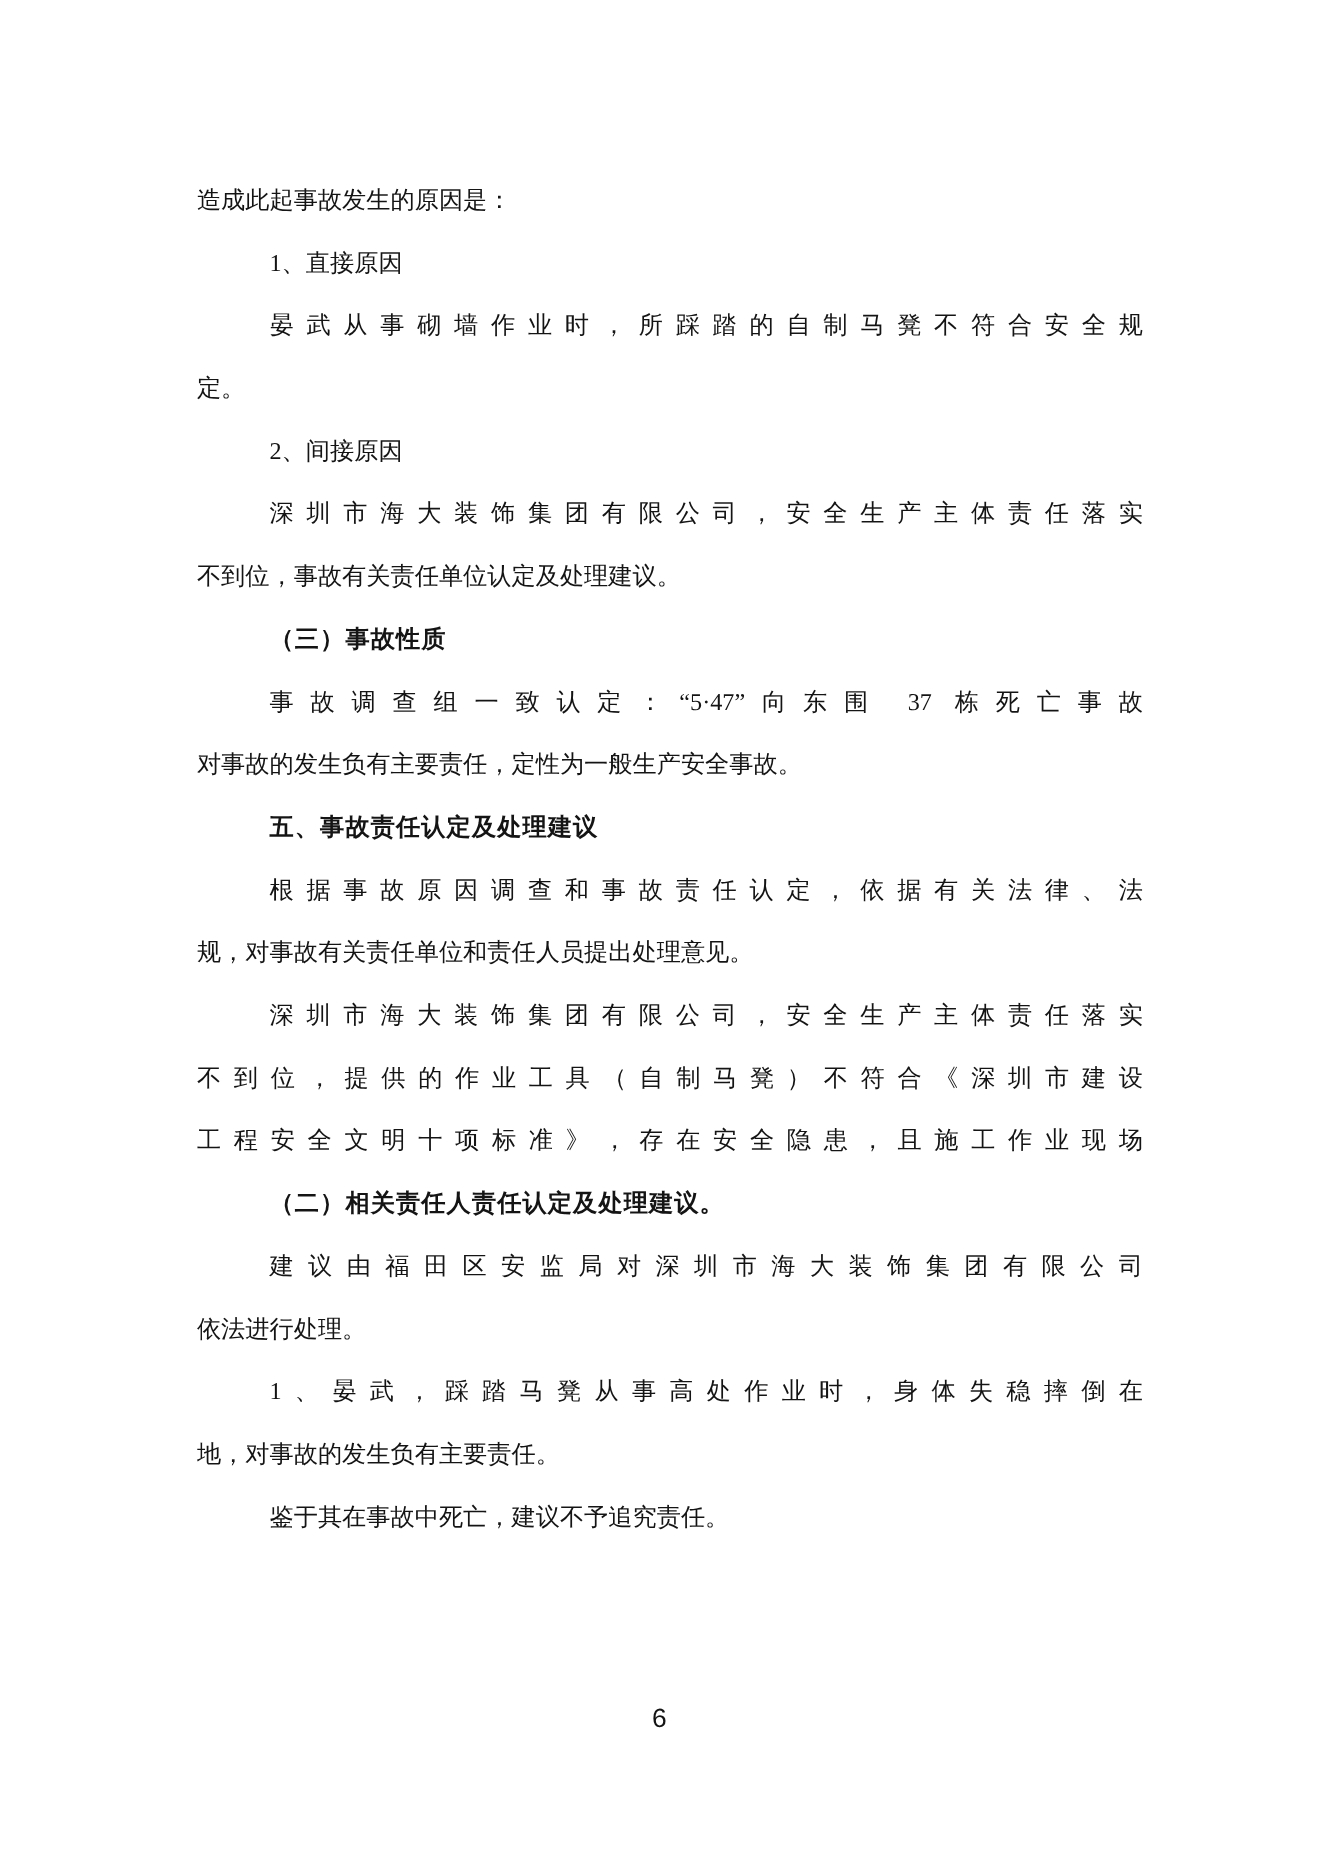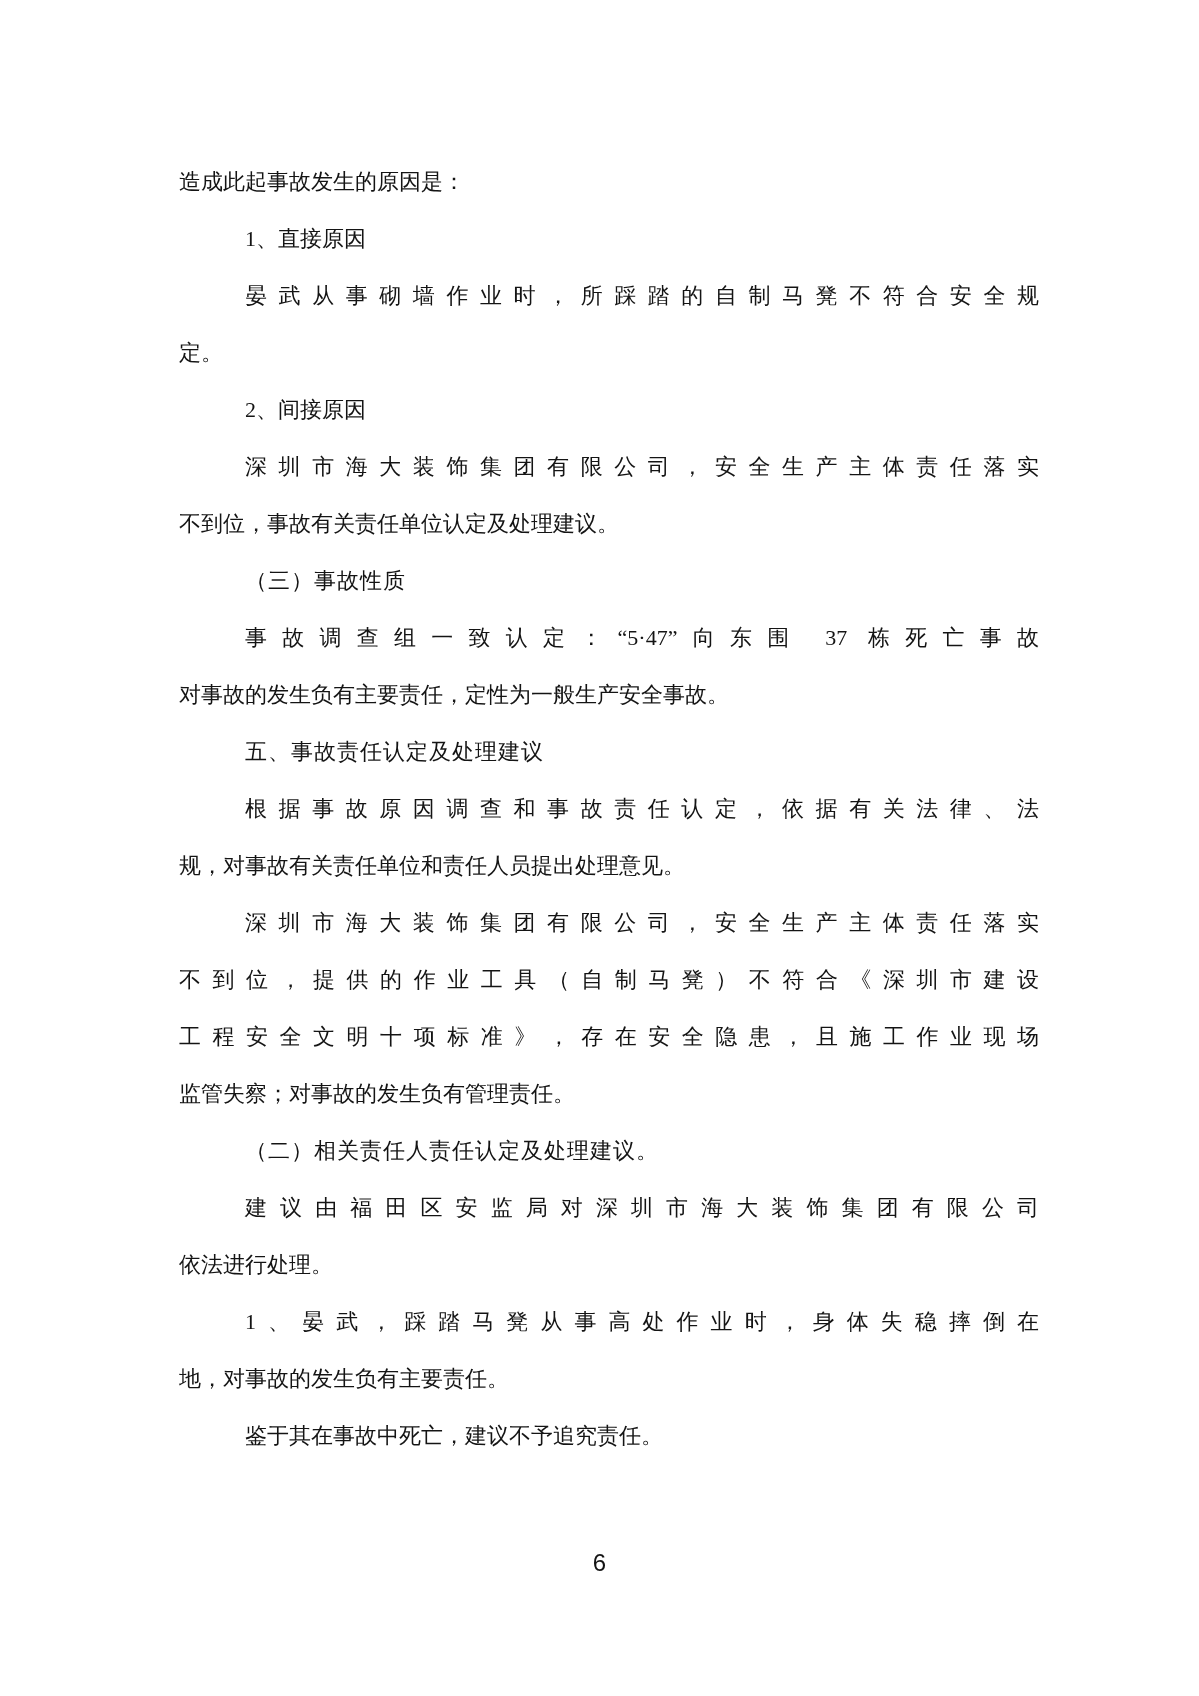--- a/index.html
+++ b/index.html
@@ -31,21 +31,21 @@
   }
   .line.fill {
     text-align: justify;
     text-align-last: justify;
     font-family: Liberation Serif, serif;
   }
   .para.indent .line.first {
     text-indent: 66px;
   }
   .para.bold .line {
-    font-weight: 400;
+    font-weight: 700;
     font-family: "Liberation Sans", sans-serif;
     letter-spacing: 1px;
   }
   .page-footer {
     position: absolute;
     left: 0;
     right: 0;
     top: 1548px;
     text-align: center;
     font-size: 24px;
@@ -87,21 +87,20 @@
         <div class="line first">五、事故责任认定及处理建议</div>
       </div>
       <div class="para indent">
         <div class="line first fill">根据事故原因调查和事故责任认定，依据有关法律、法</div>
         <div class="line">规，对事故有关责任单位和责任人员提出处理意见。</div>
       </div>
       <div class="para indent">
         <div class="line first fill">深圳市海大装饰集团有限公司，安全生产主体责任落实</div>
         <div class="line fill">不到位，提供的作业工具（自制马凳）不符合《深圳市建设</div>
         <div class="line fill">工程安全文明十项标准》，存在安全隐患，且施工作业现场</div>
-        <div class="line">监管失察；对事故的发生负有管理责任。</div>
       </div>
       <div class="para bold indent">
         <div class="line first">（二）相关责任人责任认定及处理建议。</div>
       </div>
       <div class="para indent">
         <div class="line first fill">建议由福田区安监局对深圳市海大装饰集团有限公司</div>
         <div class="line">依法进行处理。</div>
       </div>
       <div class="para indent">
         <div class="line first fill">1、晏武，踩踏马凳从事高处作业时，身体失稳摔倒在</div>

